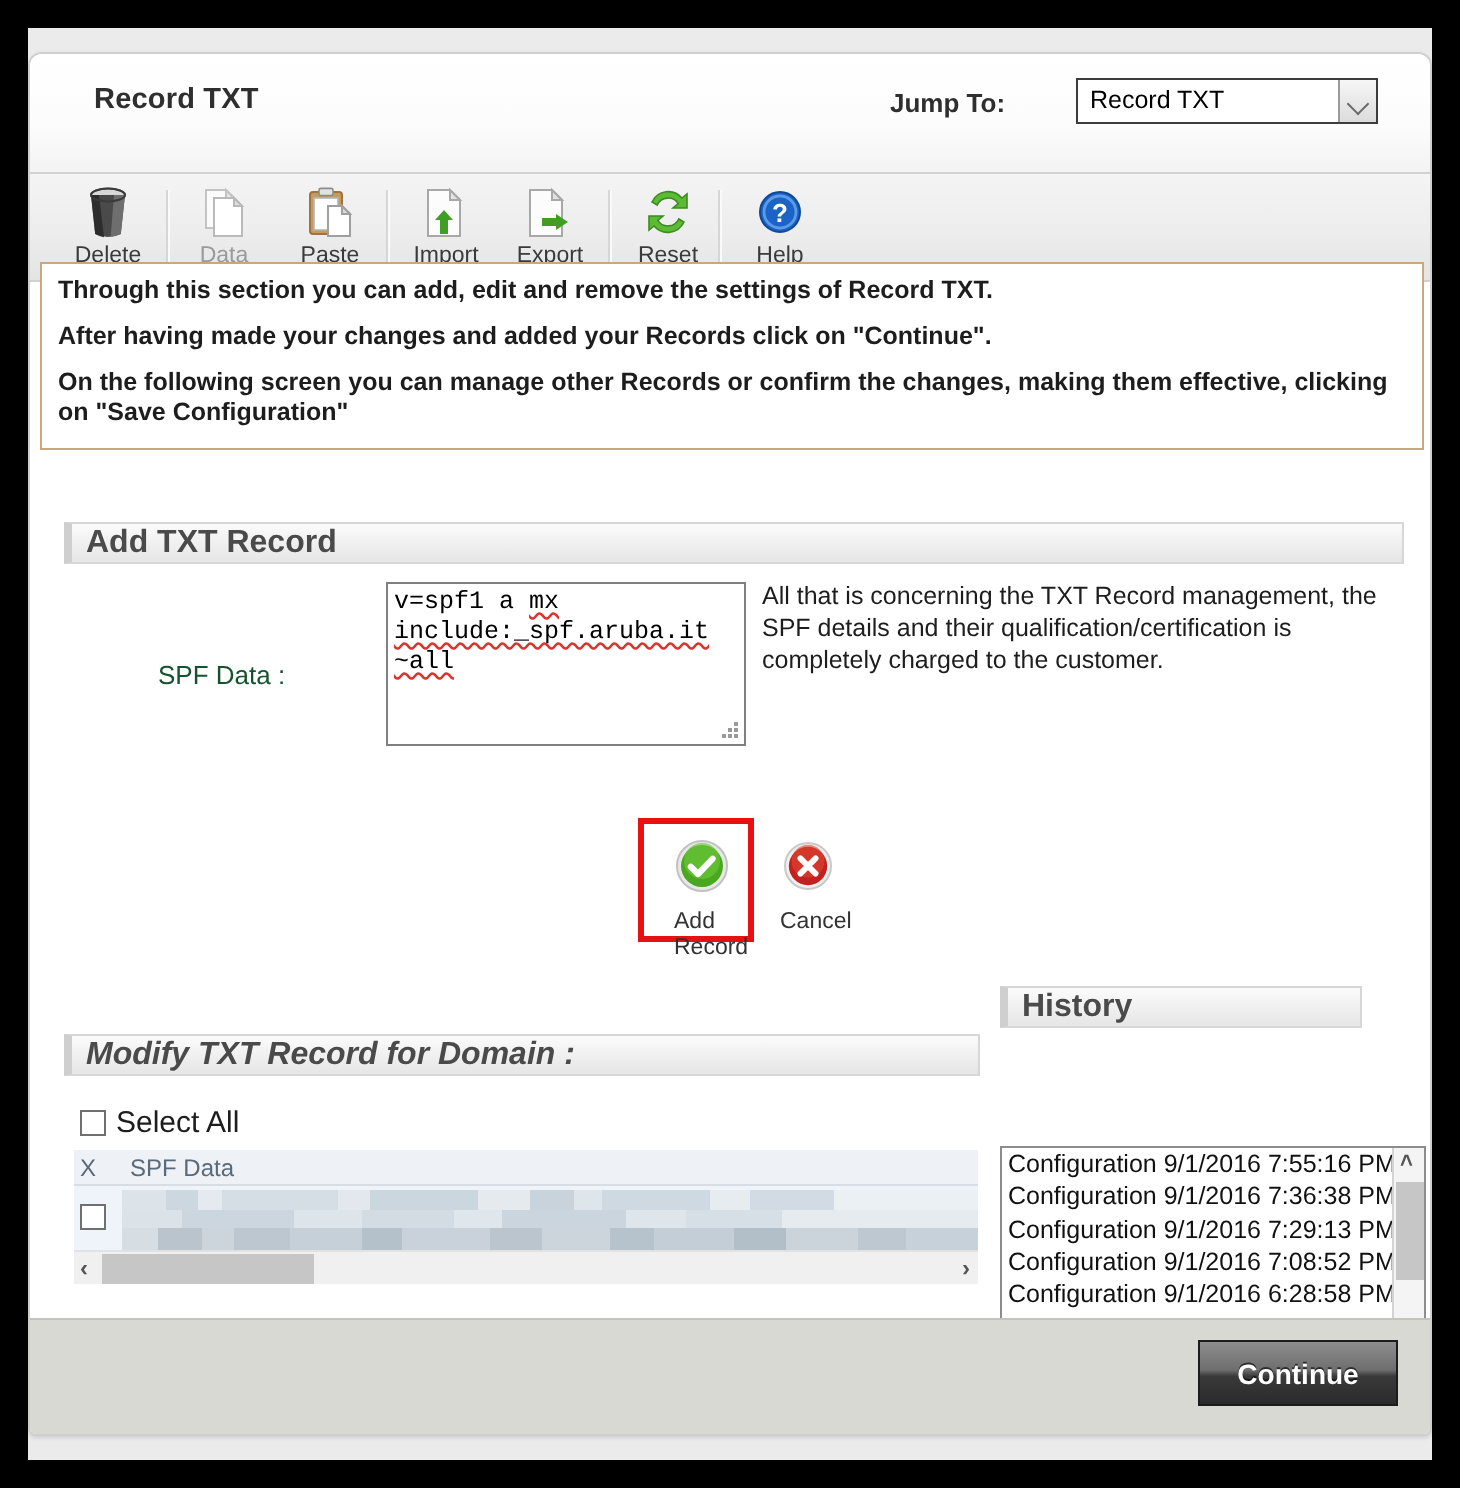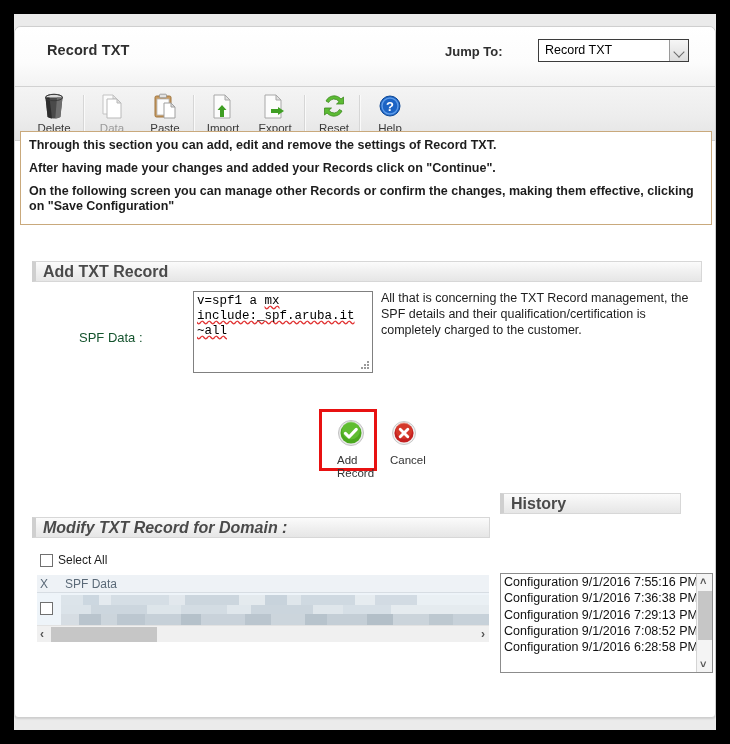--- a/index.html
+++ b/index.html
@@ -251,21 +251,21 @@
     align-items: center;
   }
   .cbx {
     width: 13px; height: 13px;
     border: 1px solid #707070;
     background: #fff;
     box-sizing: border-box;
     display: inline-block;
   }
   .selall .t {
-    font-size: 12px;
+    font-size: 15px;
     color: #1d1d1d;
     margin-left: 5px;
   }
   .tbl-head {
     position: absolute;
     left: 22px; top: 548px;
     width: 452px; height: 18px;
     background: #eef2f6;
     border-bottom: 1px solid #d7dde3;
     box-sizing: border-box;
@@ -622,15 +622,18 @@
       <div class="row">Configuration 9/1/2016 7:29:13 PM</div>
       <div class="row">Configuration 9/1/2016 7:08:52 PM</div>
       <div class="row">Configuration 9/1/2016 6:28:58 PM</div>
       <div class="vscroll">
         <div class="ar" style="top:1px">˄</div>
         <div class="thumb"></div>
         <div class="ar" style="bottom:2px">˅</div>
       </div>
     </div>
 
+    <div class="footer">
+      <div class="continue">Continue</div>
+    </div>
 
   </div>
 </div>
 
 </body></html>

